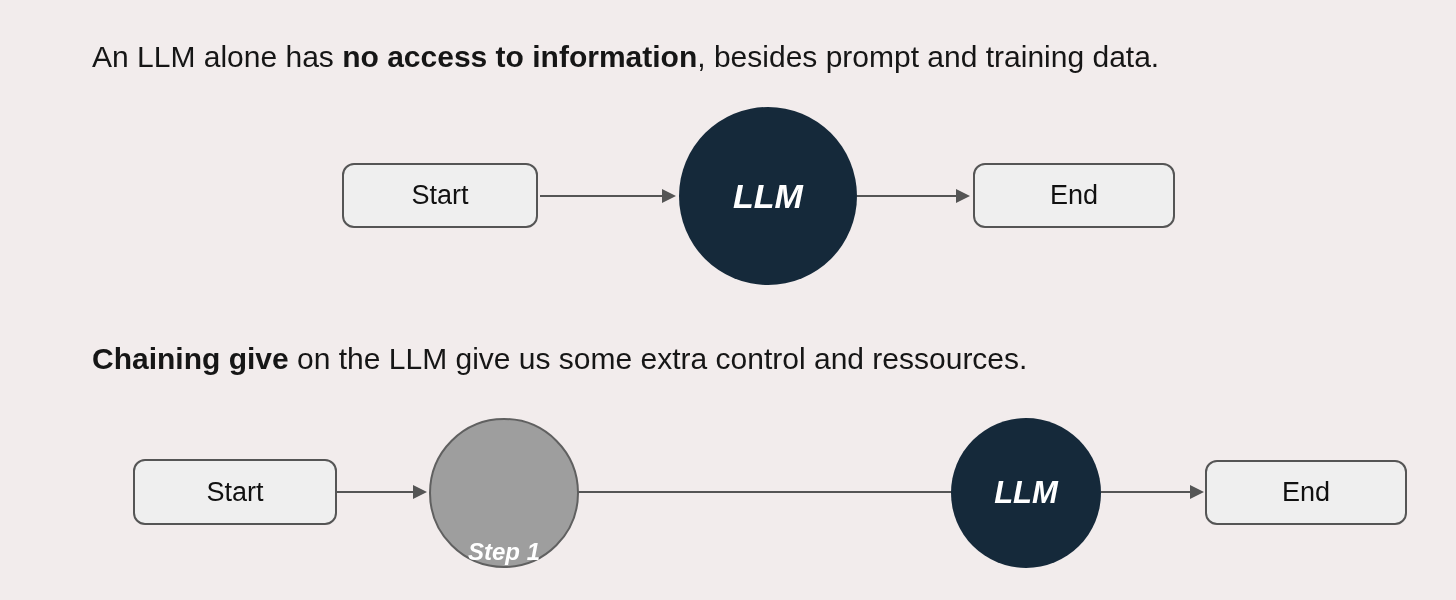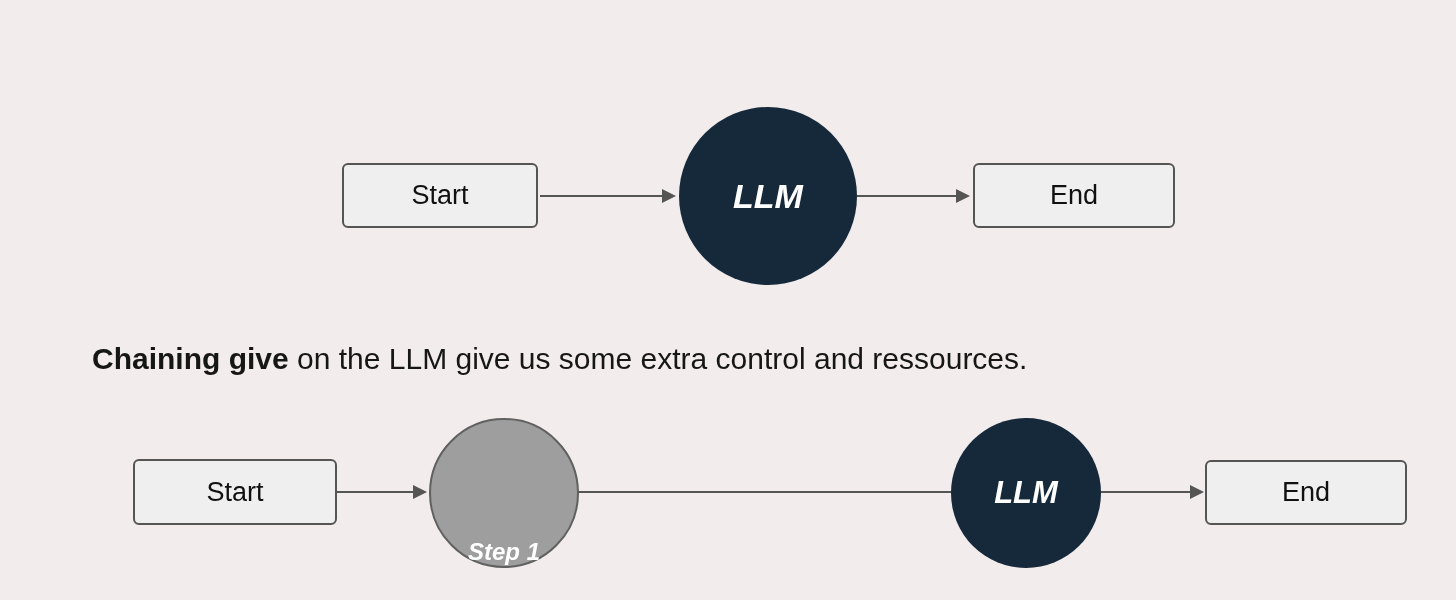--- a/index.html
+++ b/index.html
@@ -23,21 +23,21 @@
     font-weight: 400;
     white-space: nowrap;
     z-index: 2;
   }
   .caption strong { font-weight: 700; }
 
   .box-node {
     position: absolute;
     background: var(--node-fill, #efefef);
     border: 2px solid var(--node-border, #555555);
-    border-radius: 6px;
+    border-radius: 12px;
     display: flex;
     align-items: center;
     justify-content: center;
     font-size: 27px;
     color: var(--node-text, #111111);
     z-index: 1;
   }
 
   .circle-node {
     position: absolute;
@@ -74,20 +74,21 @@
     border-bottom: 7px solid transparent;
     border-left: 14px solid var(--line, #555555);
     z-index: 1;
   }
 </style>
 </head>
 <body>
 
 <div class="canvas">
 
+  <p class="caption" style="top:38px;"><span>An LLM alone has </span><strong>no access to information</strong><span>, besides prompt and training data.</span></p>
 
   <div class="line" style="left:540px; top:195px; width:132px;"></div>
   <div class="arrowhead" style="left:662px; top:189px;"></div>
   <div class="line" style="left:857px; top:195px; width:102px;"></div>
   <div class="arrowhead" style="left:956px; top:189px;"></div>
 
   <div class="box-node" style="left:342px; top:163px; width:196px; height:65px;">
     <span>Start</span>
   </div>
   <div class="circle-node llm" style="left:679px; top:107px; width:178px; height:178px; font-size:34px;">

